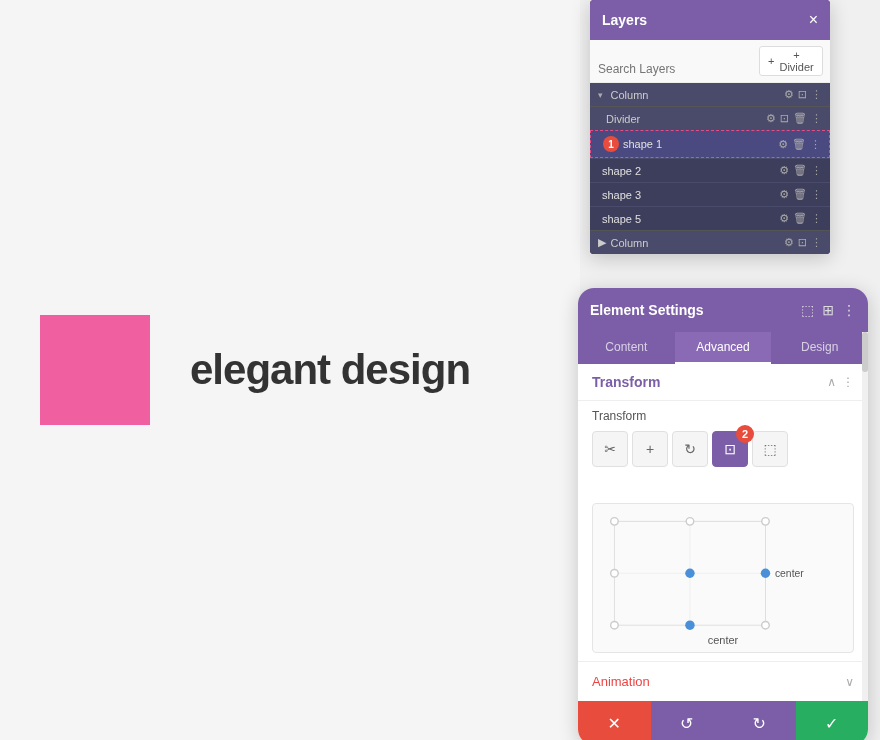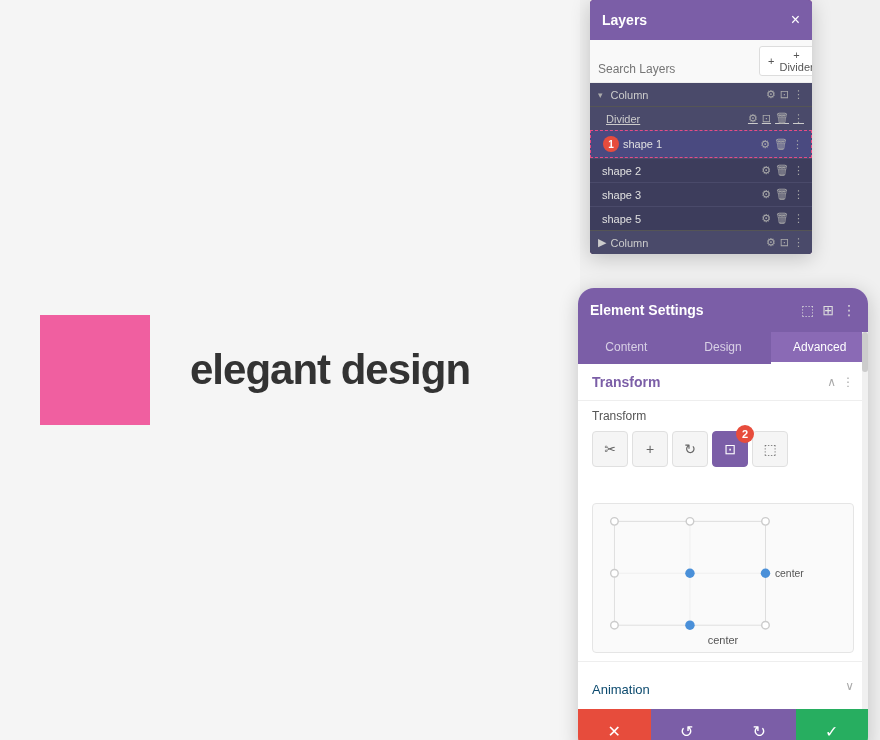--- a/index.html
+++ b/index.html
@@ -38,21 +38,21 @@
       font-weight: 700;
       color: #333;
       letter-spacing: -1px;
     }
 
     
     .layers-panel {
       position: absolute;
       top: 0;
       left: 590px;
-      width: 222px;
+      width: 240px;
       background: #701a75;
       border-radius: 4px;
       box-shadow: 0 4px 20px rgba(0,0,0,0.2);
       overflow: hidden;
     }
 
     .layers-header {
       background: #7b5ea7;
       color: #fff;
       display: flex;
@@ -135,21 +135,20 @@
     }
 
     .divider-item {
       display: flex;
       align-items: center;
       padding: 5px 8px 5px 16px;
       background: #4a4a6a;
       color: #ccc;
       font-size: 11px;
       border-top: 1px solid #555;
-      text-decoration: underline;
     }
 
     .divider-item .layer-icons {
       margin-left: auto;
       display: flex;
       gap: 4px;
       color: #aaa;
     }
 
     .shape-item {
@@ -373,22 +372,21 @@
     .animation-section {
       display: flex;
       align-items: center;
       justify-content: space-between;
       padding: 12px 14px;
       border-top: 1px solid #eee;
     }
 
     .animation-label {
       font-size: 13px;
-      color: #0c4a6e;
-      margin-top: 8px;
+      color: #ef4444;
     }
 
     .animation-chevron {
       color: #aaa;
       font-size: 12px;
     }
 
     
     .action-bar {
       display: flex;
@@ -527,25 +525,25 @@
       <span class="settings-icon">⬚</span>
       <span class="settings-icon">⊞</span>
       <span class="settings-icon">⋮</span>
     </div>
   </div>
 
   <div class="settings-tabs">
     <div class="tab">
       <span>Content</span>
     </div>
+    <div class="tab active">
+      <span>Advanced</span>
+    </div>
     <div class="tab">
       <span>Design</span>
-    </div>
-    <div class="tab active">
-      <span>Advanced</span>
     </div>
   </div>
 
   <div class="settings-content">
 
     <div class="section-header">
       <span class="section-title">Transform</span>
       <div class="section-header-icons">
         <span>∧</span>
         <span>⋮</span>

